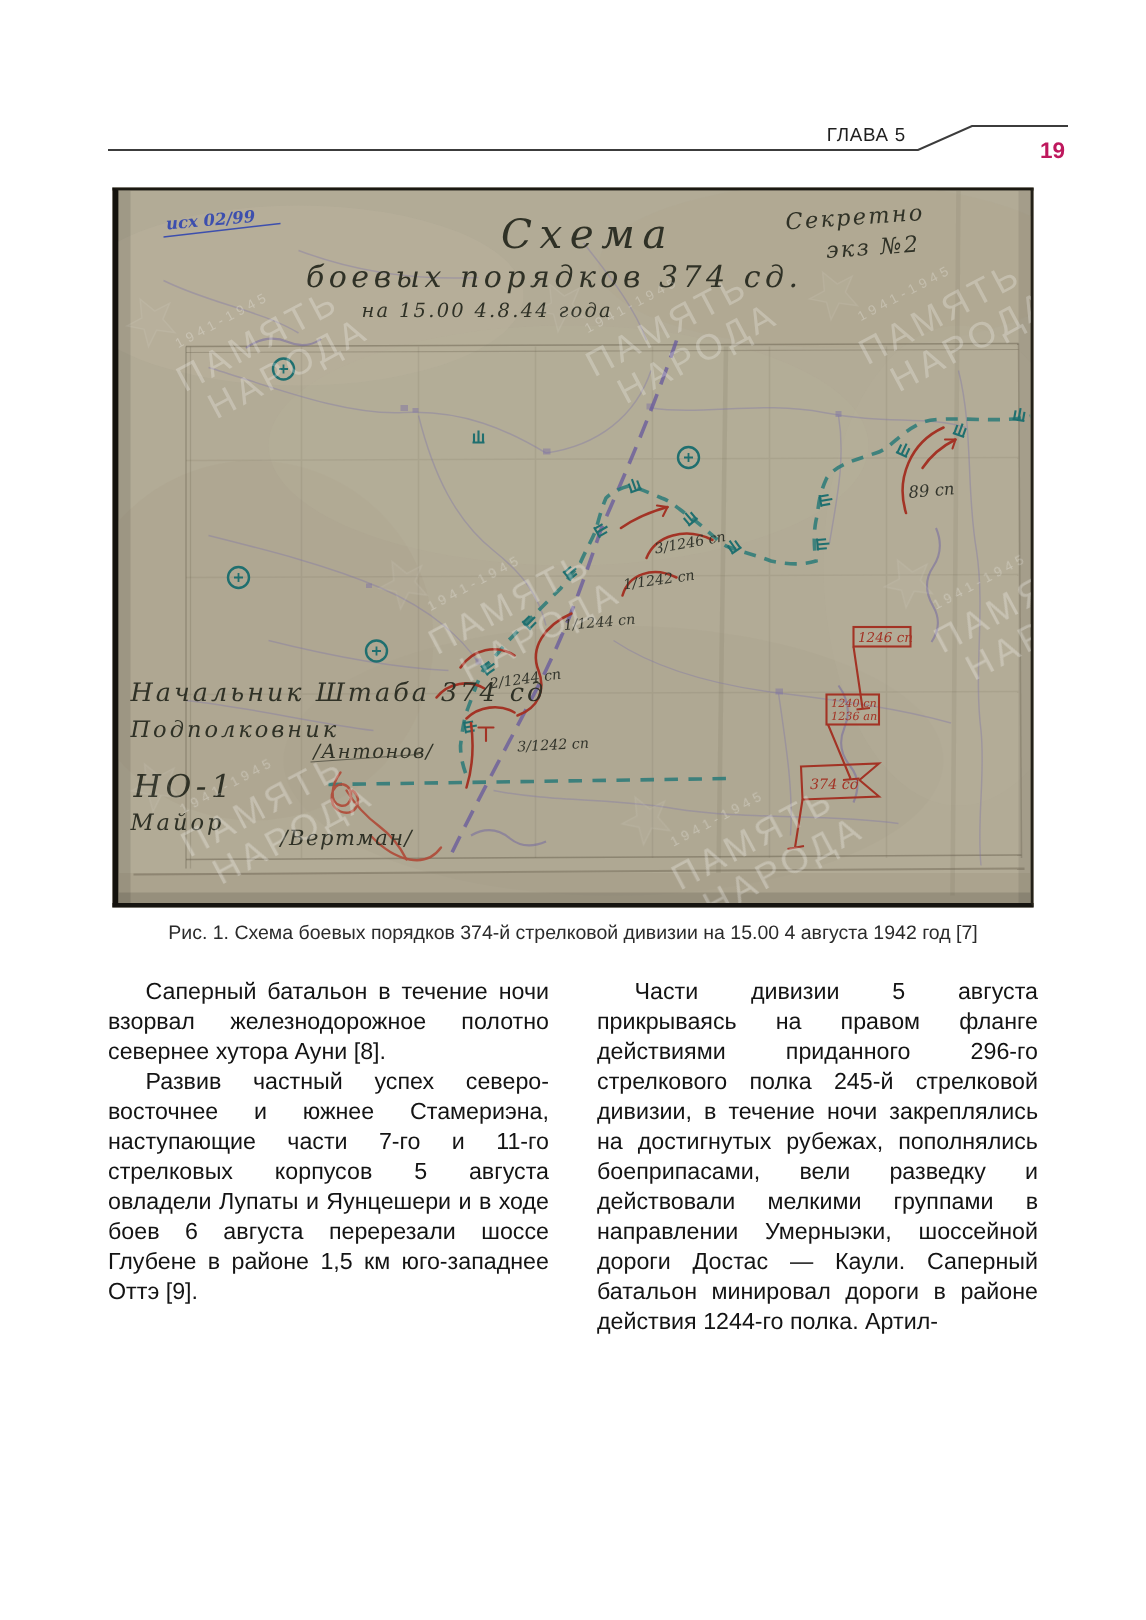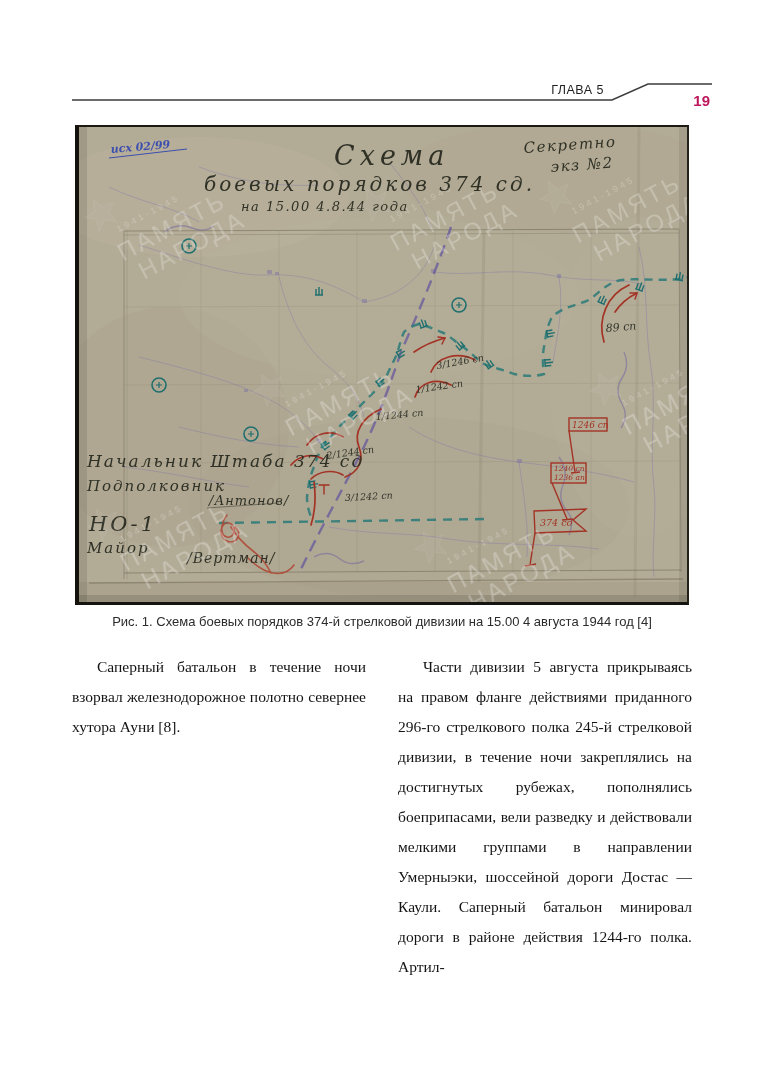--- a/index.html
+++ b/index.html
@@ -30,21 +30,21 @@
   .bluetxt{font-family:"DejaVu Serif",serif;font-style:italic;fill:#3d4fae;font-weight:bold;}
   .wm-t{font-family:"Liberation Sans",sans-serif;fill:#ffffff;letter-spacing:3px;}
   
   .caption{
     position:absolute;left:72px;top:614px;width:620px;text-align:center;
     font-size:13px;color:#2b2b2b;
   }
   
   .columns{
     position:absolute;left:72px;top:652px;width:620px;display:flex;gap:32px;
-    font-family:Liberation Serif, serif;font-size:15.5px;line-height:30px;
+    font-family:Liberation Sans, sans-serif;font-size:15.5px;line-height:20px;
     color:#141414;
   }
   .col{width:294px;}
   .col p{margin:0;text-indent:25px;text-align:justify;}
 </style>
 </head>
 <body>
 
 <svg class="header-rule" width="764" height="120">
   <path d="M72,100 L612,100 L648,84 L712,84" fill="none" stroke="#3c3c3c" stroke-width="1.4"></path>
@@ -280,22 +280,23 @@
     <g transform="translate(415,420) rotate(-28)" opacity="0.5">
       <use href="#wm-star" x="-55" y="-30"></use>
       <text class="wm-t" x="-48" y="-6" font-size="9">1941-1945</text>
       <text class="wm-t" x="-58" y="22" font-size="24">ПАМЯТЬ</text>
       <text class="wm-t" x="-48" y="48" font-size="24">НАРОДА</text>
     </g>
   </g>
 </svg>
 </div>
 
-<div class="caption">Рис. 1. Схема боевых порядков 374-й стрелковой дивизии на 15.00 4 августа 1944 год [4]</div>
+<div class="caption">Рис. 1. Схема боевых порядков 374-й стрелковой дивизии на 15.00 4 августа 1942 год [7]</div>
 
 <div class="columns">
   <div class="col">
     <p>Саперный батальон в течение ночи взорвал железнодорожное полотно севернее хутора Ауни [8].</p>
+    <p>Развив частный успех северо-восточнее и южнее Стамериэна, наступающие части 7-го и 11-го стрелковых корпусов 5 августа овладели Лупаты и Яунцешери и в ходе боев 6 августа перерезали шоссе Глубене в районе 1,5 км юго-западнее Оттэ [9].</p>
   </div>
   <div class="col">
     <p>Части дивизии 5 августа прикрываясь на правом фланге действиями приданного 296-го стрелкового полка 245-й стрелковой дивизии, в течение ночи закреплялись на достигнутых рубежах, пополнялись боеприпасами, вели разведку и действовали мелкими группами в направлении Умерныэки, шоссейной дороги Достас — Каули. Саперный батальон минировал дороги в районе действия 1244-го полка. Артил-</p>
   </div>
 </div>
 
 </body></html>

